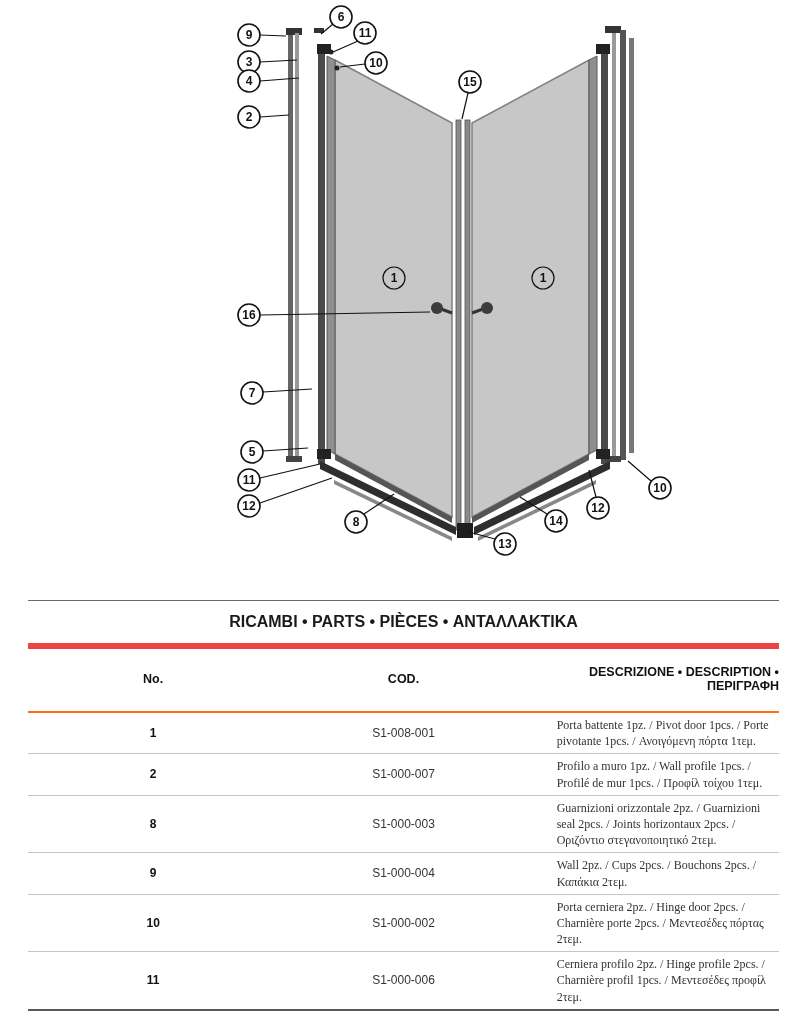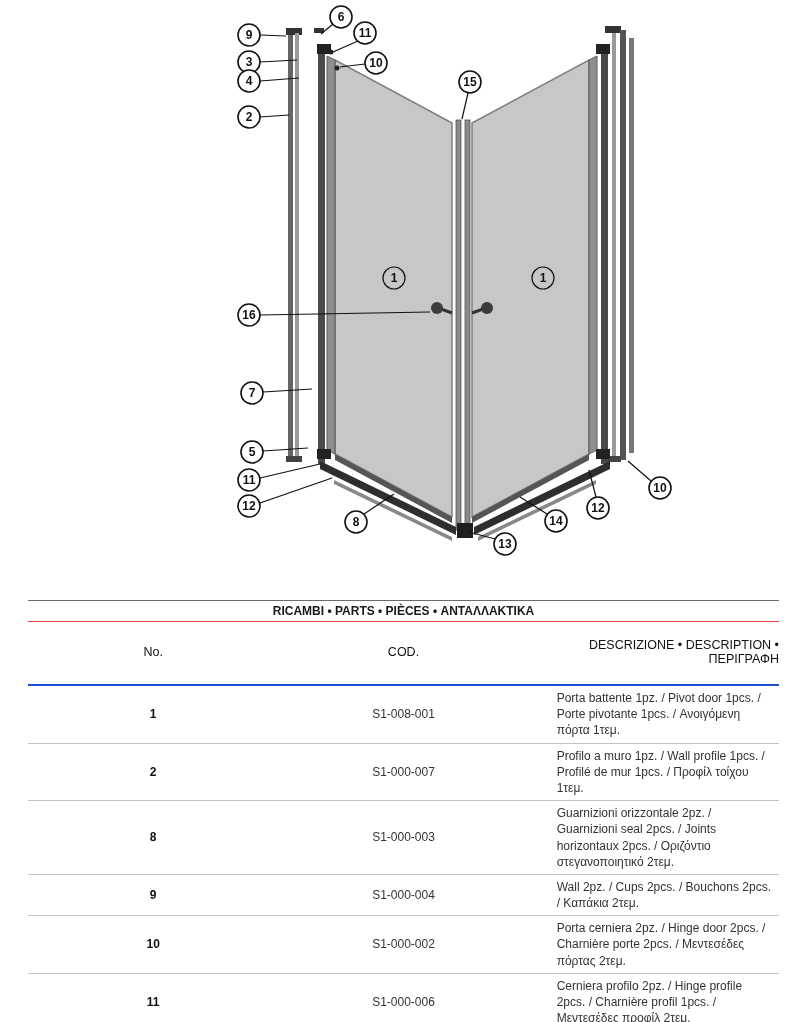--- a/index.html
+++ b/index.html
@@ -31,46 +31,46 @@
     width: 751px;
     margin: 0 auto;
     border-collapse: collapse;
     font-size: 12px;
     color: #333;
     table-layout: fixed;
   }
   .title-cell {
     text-align: center;
     font-weight: bold;
-    font-size: 12px;
+    font-size: 16px;
     color: #1a1a1a;
-    padding: 3px 0;
+    padding: 12px 0;
     border-top: 1px solid #6b6b6b;
-    border-bottom: 1px solid #ef4444;
+    border-bottom: 6px solid #ef4444;
   }
   .th-row th {
-    font-weight: normal;
+    font-weight: bold;
     font-size: 12.5px;
     color: #111;
     padding: 16px 0 18px;
-    border-bottom: 2px solid #1d4ed8;
+    border-bottom: 2px solid #f97316;
   }
   .col-no  { width: 58px; text-align: center; }
   .col-cod { width: 112px; }
   .col-desc { text-align: right; }
   tbody td {
     padding: 4px 0;
     border-bottom: 1px solid #c4c4c4;
     vertical-align: middle;
     line-height: 1.35;
   }
   tbody tr:last-child td { border-bottom: 2px solid #5a5a5a; }
   td.no  { font-weight: bold; text-align: center; color: #111; }
   td.cod { text-align: center; }
-  td.desc { padding-left: 28px; padding-right: 8px; text-align: left; }
+  td.desc { padding-left: 28px; padding-right: 8px; text-align: left; font-family: Liberation Serif, serif; }
 </style>
 </head>
 <body>
 
 <div class="diagram-wrap">
   <svg width="807" height="600" viewBox="0 0 807 600">
 
     <g>
       <rect x="286" y="28" width="16" height="7" fill="#333"></rect>
       <rect x="288" y="35" width="5" height="421" fill="#666"></rect>

